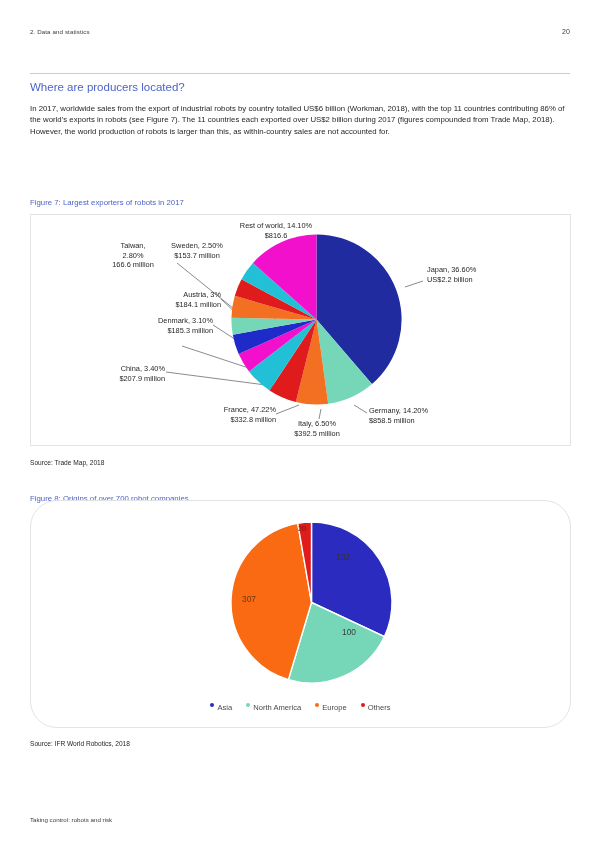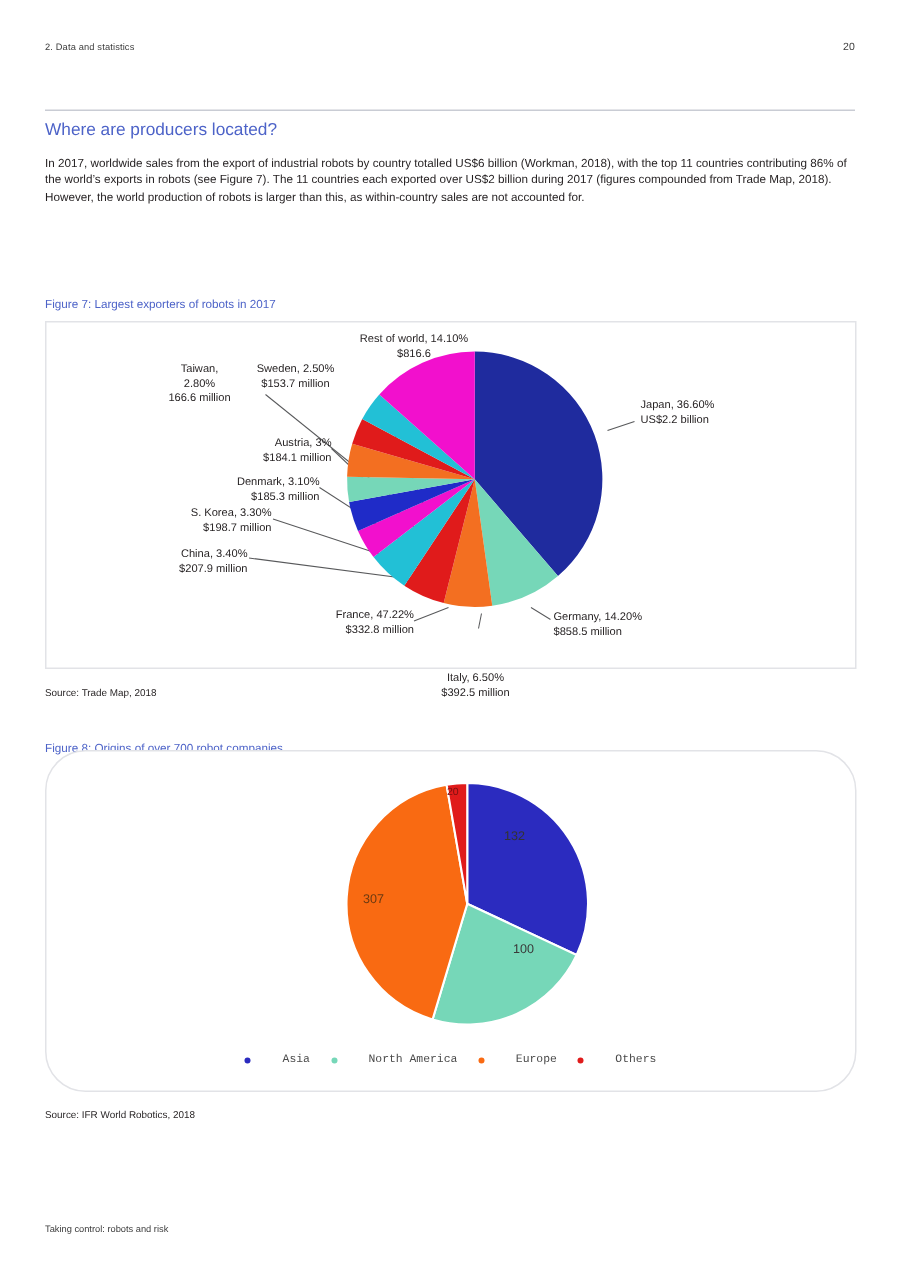--- a/index.html
+++ b/index.html
@@ -84,21 +84,21 @@
   
   .pie8wrap { position: absolute; left: 193px; top: 14px; width: 175px; height: 175px; }
   .slicelabel {
     position: absolute; font-size: 8.4px; color: #4a4a4a;
   }
   .legend8 {
     position: absolute; left: 0; right: 0; top: 202px;
     display: flex; justify-content: center; gap: 14px;
     font-size: 7.6px; color: #4a4a4a; align-items: center;
   }
-  .legend8 .item { display: flex; align-items: center; gap: 21px; font-family: Liberation Mono, monospace; }
+  .legend8 .item { display: flex; gap: 3px; }
   .legend8 .dot { width: 4px; height: 4px; border-radius: 50%; display: inline-block; }
 </style>
 </head>
 <body>
 
 <div class="page">
 
   <div class="runhead">
     <span>2. Data and statistics</span>
     <span class="pageno">20</span>
@@ -168,32 +168,30 @@
         <path fill="#f210cd" d="M 0 0 L -68.77 -61.07 A 92 92 0 0 1 0 -92 Z"></path>
       </svg>
     </div>
 
     <div class="lbl lft" style="left:396px; top:50px;">Japan, 36.60%
 US$2.2 billion</div>
 
     <div class="lbl lft" style="left:338px; top:191px;">Germany, 14.20%
 $858.5 million</div>
 
-    <div class="lbl ctr" style="left:222px; top:204px; width:128px;margin-top:28px;">Italy, 6.50%
+    <div class="lbl ctr" style="left:222px; top:204px; width:128px;">Italy, 6.50%
 $392.5 million</div>
 
     <div class="lbl rgt" style="left:125px; top:190px; width:120px;">France, 47.22%
 $332.8 million</div>
 
 
     <div class="lbl rgt" style="left:14px; top:149px; width:120px;">China, 3.40%
 $207.9 million</div>
 
-    <div class="lbl rgt" style="left:30px; top:122px; width:120px;">S. Korea, 3.30%
-$198.7 million</div>
 
     <div class="lbl rgt" style="left:62px; top:101px; width:120px;">Denmark, 3.10%
 $185.3 million</div>
 
     <div class="lbl rgt" style="left:70px; top:75px; width:120px;">Austria, 3%
 $184.1 million</div>
 
     <div class="lbl ctr" style="left:58px; top:26px; width:88px;">Taiwan,
 2.80%
 166.6 million</div>

